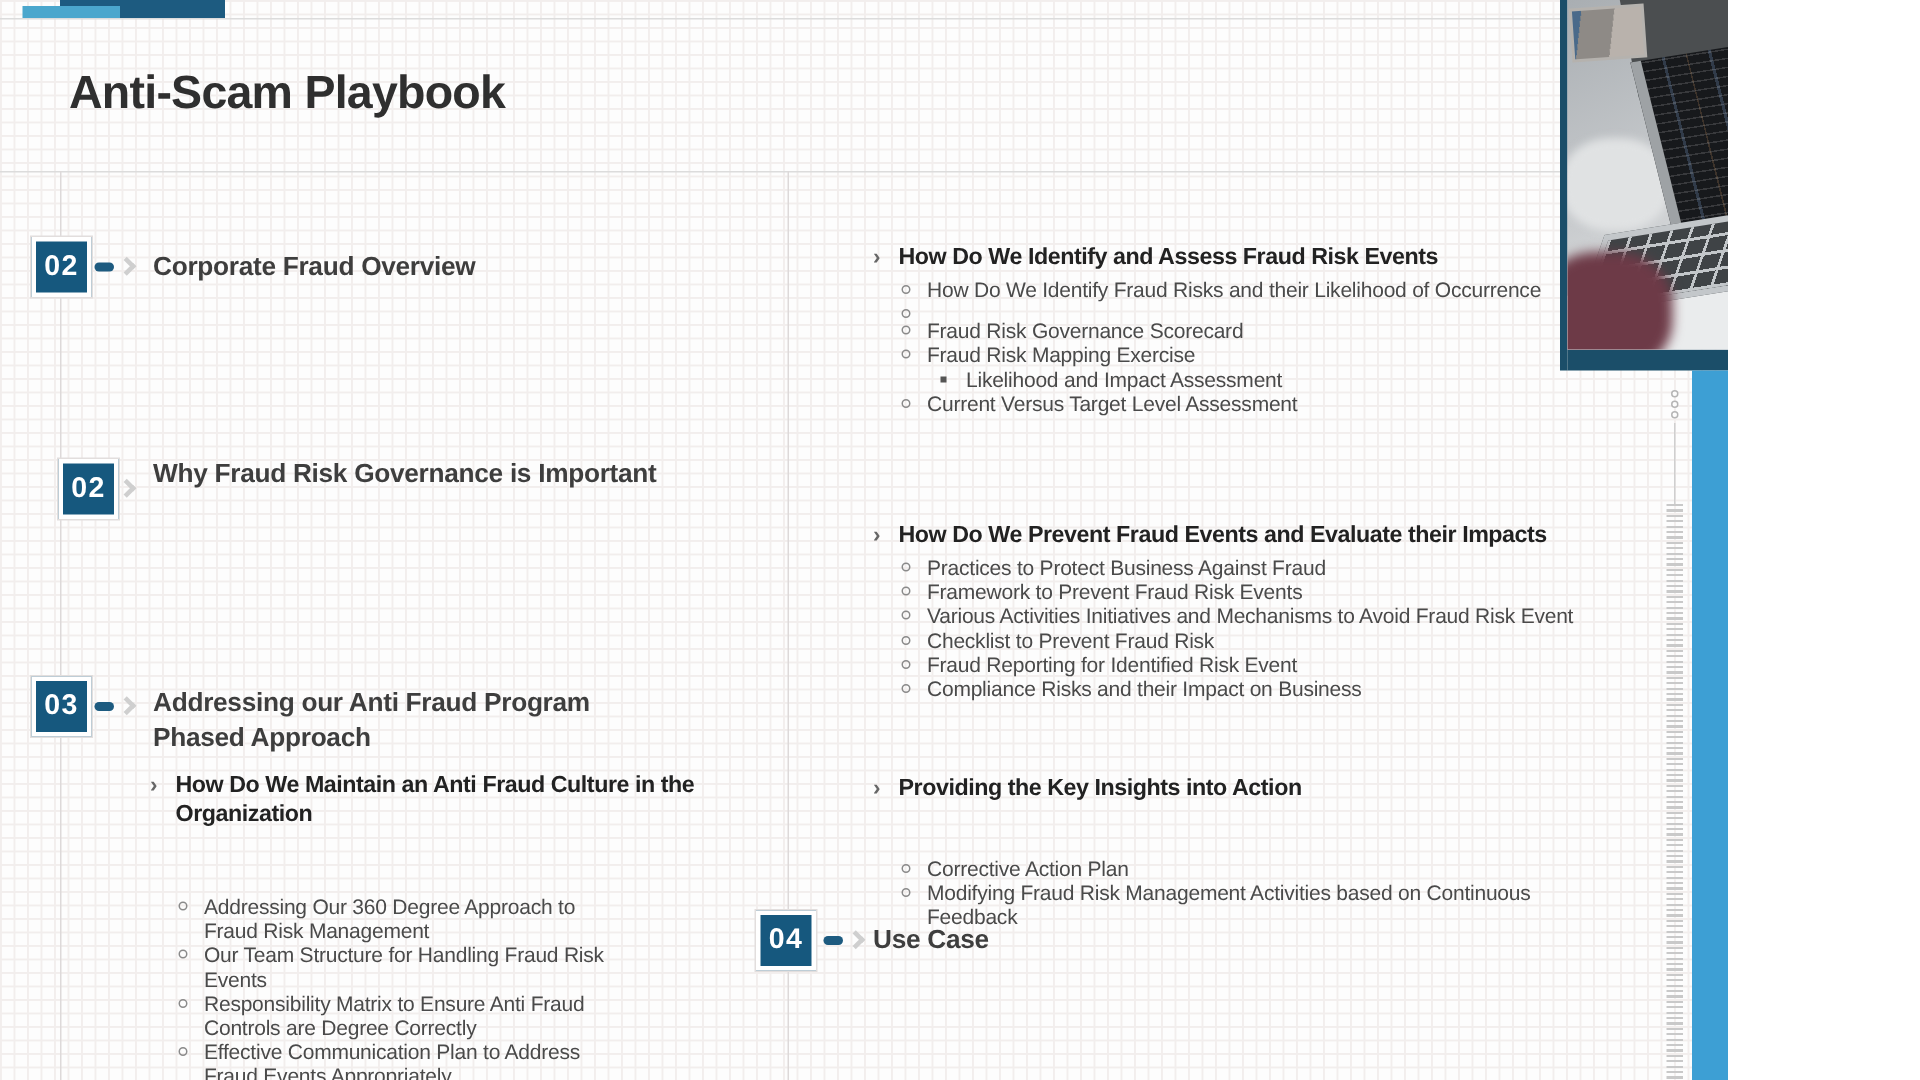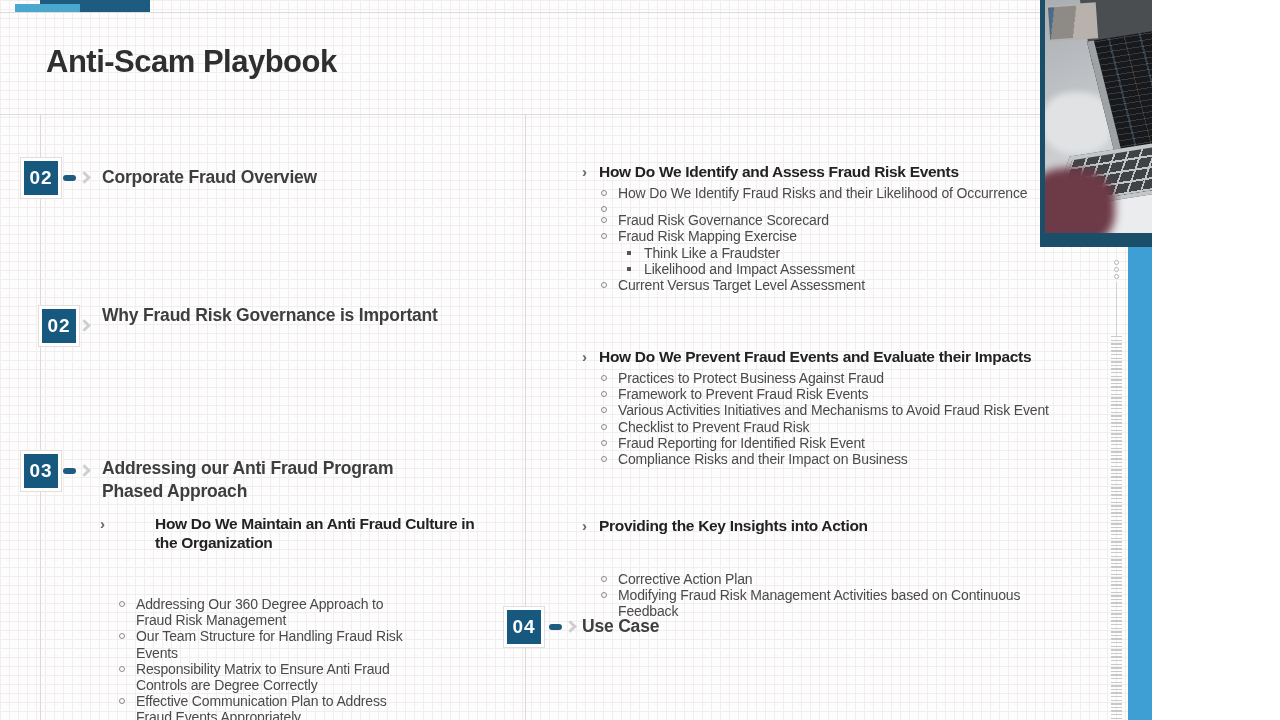--- a/index.html
+++ b/index.html
@@ -183,21 +183,21 @@
   <div>
     <div class="num-sq" style="left:21px; top:451px;">03</div>
     <div class="dash" style="left:63px; top:468px;"></div>
     <div class="chev-arrow" style="left:80px; top:466px;"></div>
     <div class="item-label" style="left:102px; top:457px; width:325px;">Addressing our Anti Fraud Program Phased Approach</div>
   </div>
 
   <div class="sub-block" style="top:514px;">
     <div class="head-row">
       <span class="chev-bullet">›</span>
-      <span class="sec-head" style="width:360px;padding-left:38px;">How Do We Maintain an Anti Fraud Culture in the Organization</span>
+      <span class="sec-head" style="width:360px;">How Do We Maintain an Anti Fraud Culture in the Organization</span>
     </div>
     <div class="bullets" style="margin-left:18px; width:302px;margin-top:44px;">
       <div class="b-row">
           <span class="o-dot"></span>
           <span>Addressing Our 360 Degree Approach to Fraud Risk Management</span>
         </div>
       <div class="b-row">
           <span class="o-dot"></span>
           <span>Our Team Structure for Handling Fraud Risk Events</span>
         </div>
@@ -235,24 +235,20 @@
       <div class="b-row">
           <span class="o-dot"></span>
           <span>Fraud Risk Governance Scorecard</span>
         </div>
       <div class="b-row">
           <span class="o-dot"></span>
           <span>Fraud Risk Mapping Exercise</span>
         </div>
       <div class="b-row lvl2">
           <span class="sq-dot"></span>
-          <span>Think Like a Fraudster</span>
-        </div>
-      <div class="b-row lvl2">
-          <span class="sq-dot"></span>
           <span>Likelihood and Impact Assessment</span>
         </div>
       <div class="b-row">
           <span class="o-dot"></span>
           <span>Current Versus Target Level Assessment</span>
         </div>
     </div>
   </div>
 
   <div class="right-block" style="top:347px;">

